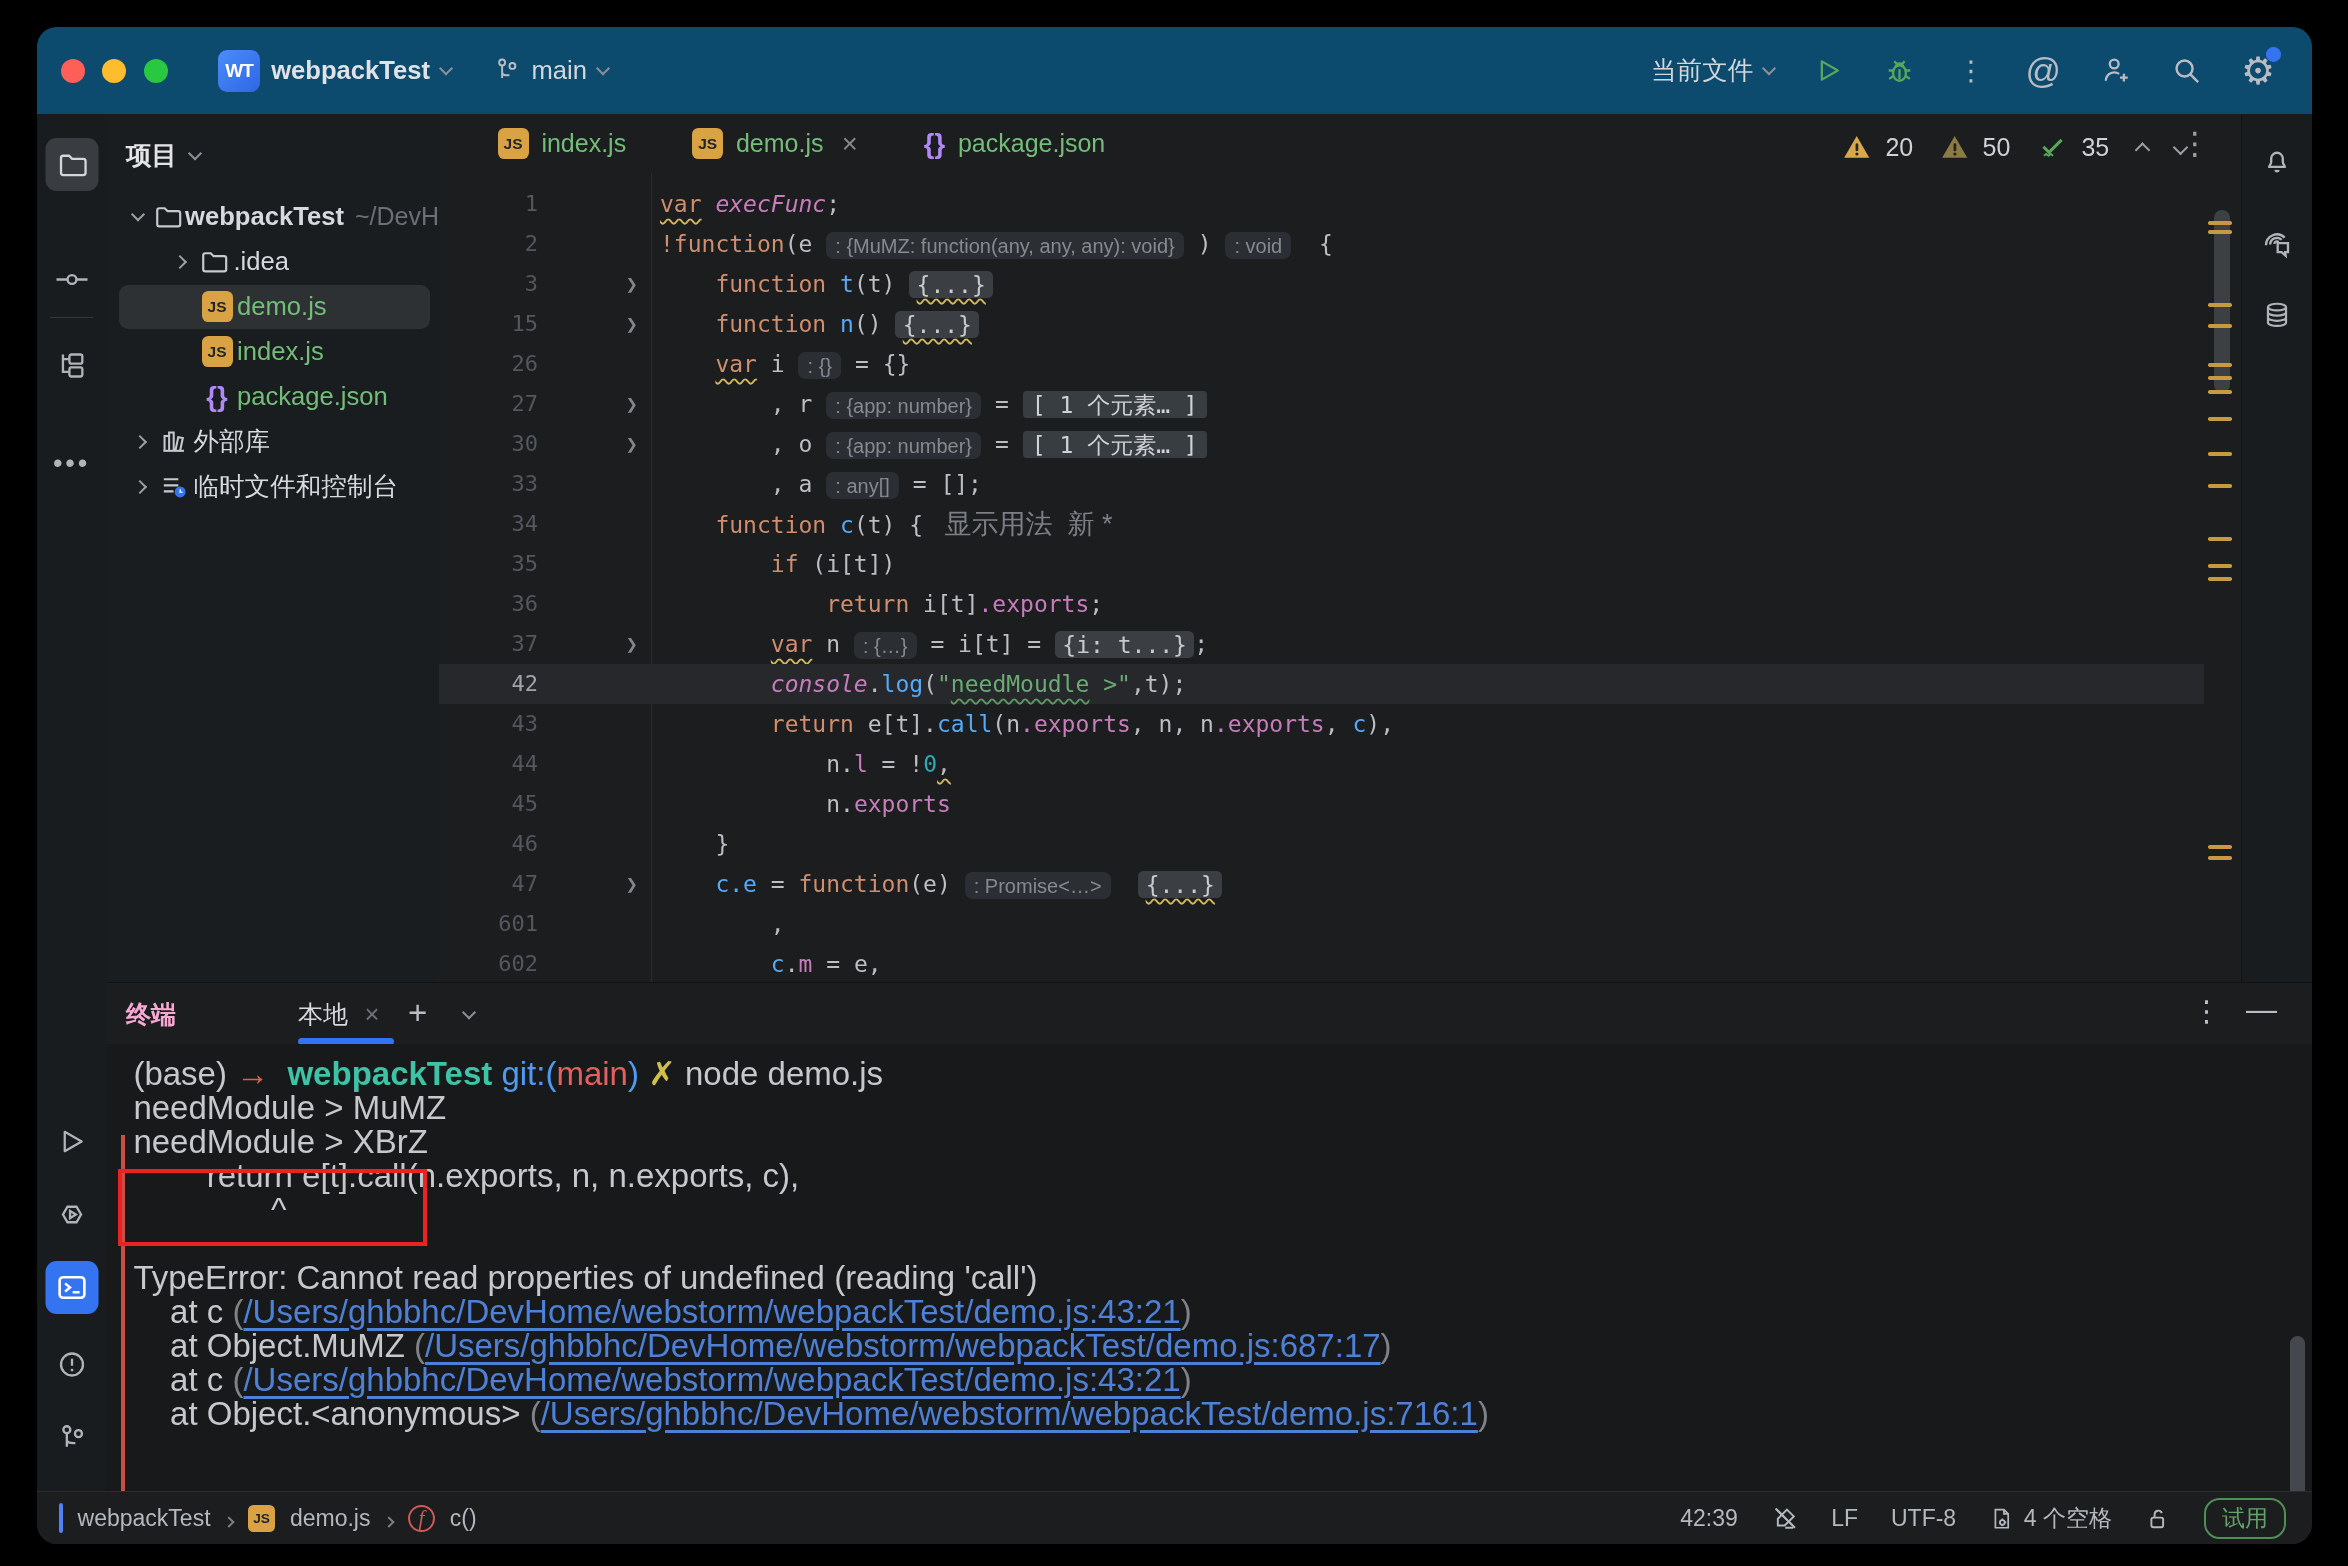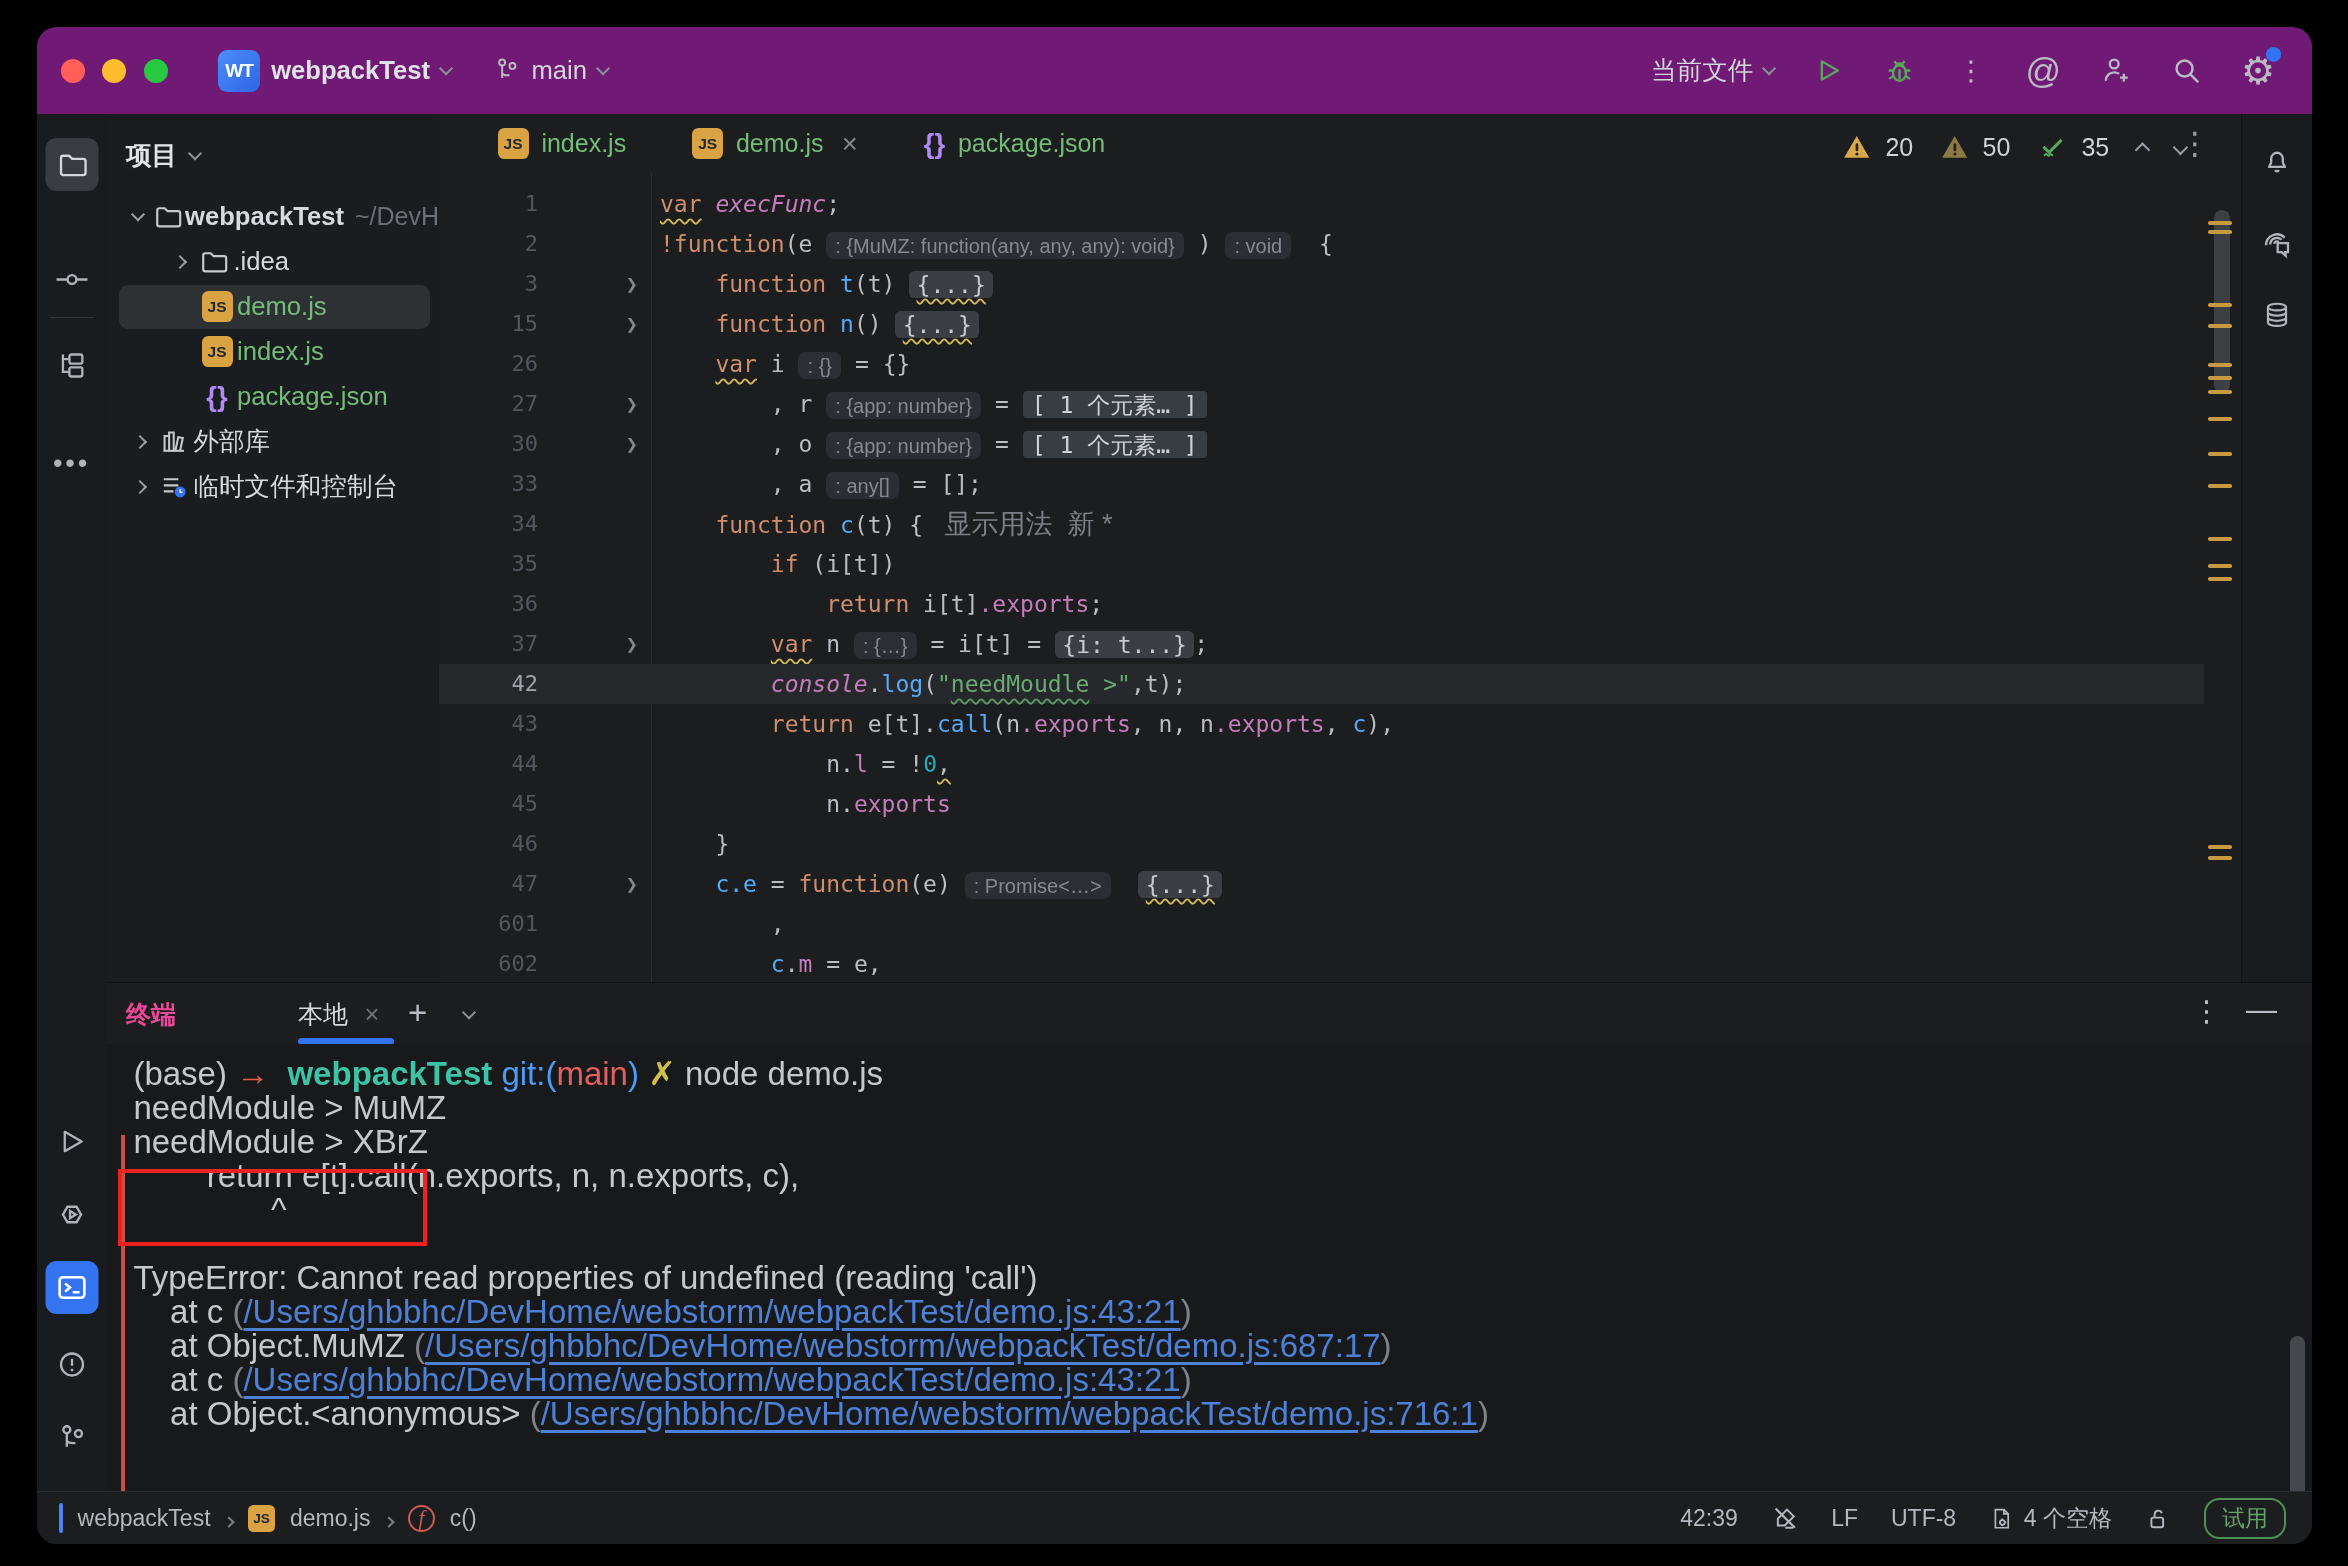--- a/index.html
+++ b/index.html
@@ -1,20 +1,20 @@
 <!DOCTYPE html>
 <html style="font-size:14.6px"><head>
 <meta charset="utf-8">
 <style>
   * { margin:0; padding:0; box-sizing:border-box; }
   html,body { width:2348px; height:1566px; background:#000; font-family:"Liberation Sans",sans-serif; }
   #window { position:absolute; left:37px; top:27.4px; width:2275px; height:1517px; background:#1b1d1f; border-radius:20px; overflow:hidden; }
 
   
-  .titlebar { position:absolute; left:0; top:0; right:0; height:87px; background:#701a75; display:flex; align-items:center; }
+  .titlebar { position:absolute; left:0; top:0; right:0; height:87px; background:#0c4a6e; display:flex; align-items:center; }
   .tl { width:24px; height:24px; border-radius:50%; margin-right:17.4px; }
   .tl-red{background:#ff5f57} .tl-yellow{background:#febc2e} .tl-green{background:#28c840}
   .traffic { display:flex; margin-left:24px; margin-right:33px; }
   .wt-logo { width:42px; height:42px; border-radius:9.1px; background:linear-gradient(135deg,#4b8df8,#2e66e5); color:#fff; font-weight:bold; font-size:19px; display:flex; align-items:center; justify-content:center; letter-spacing:-0.9px; }
   .tb-widget { display:flex; align-items:center; gap:11px; color:#dfe2e6; font-size:25.6px; font-weight:600; margin-right:42px; }
   .tb-widget.light { font-weight:400; color:#d3d6da; }
   .chev { display:inline-block; width:10px; height:10px; border-right:2.2px solid #8b8f96; border-bottom:2.2px solid #8b8f96; transform:rotate(45deg) translate(-1.8px,-1.8px); }
   .chev.right { transform:rotate(-45deg); }
   .tb-right { margin-left:auto; display:flex; align-items:center; gap:38px; padding-right:37px; }
   .tb-icon { color:#b9bcc2; font-size:29px; display:flex; align-items:center; justify-content:center; min-width:33px; }
@@ -69,21 +69,21 @@
   .warn-widget .cnum { margin-right:12.8px; }
   .wchev { width:11px; height:11px; border-right:2.4px solid #9a9ea5; border-bottom:2.4px solid #9a9ea5; display:inline-block; }
   .wchev.up{ transform:rotate(-135deg) translate(-1.8px,-1.8px); } .wchev.down{ transform:rotate(45deg); }
   .ed-scrollbar { position:absolute; right:0px; top:59px; bottom:0; width:37px; }
   .ed-thumb { position:absolute; left:10px; width:16.4px; top:37px; height:183px; border-radius:8.2px; background:#3c4043; }
   .mark { position:absolute; left:3.7px; width:24px; height:3.7px; border-radius:1.8px; background:#c79a41; }
 
   
   .terminal { position:absolute; left:69px; top:955px; right:0; height:509px; background:#1b1d1f; border-top:0.9px solid #101214; }
   .term-header { position:absolute; top:0; left:0; right:0; height:61px; }
-  .term-title { position:absolute; left:20px; top:14.6px; font-size:25px; font-weight:700; color:#ec4899; }
+  .term-title { position:absolute; left:20px; top:14.6px; font-size:25px; font-weight:700; color:#f9a8d4; }
   .term-tab { position:absolute; left:192px; top:14.6px; display:flex; gap:16.4px; align-items:center; font-size:25px; color:#d6d9dd; }
   .term-tab .close{ color:#6e7278; font-size:25.6px; }
   .term-underline { position:absolute; left:192px; top:55px; width:96px; height:6.4px; border-radius:3.7px; background:#3574f0; }
   .term-plus { position:absolute; left:302px; top:11px; color:#b9bcc2; font-size:33px; font-weight:300;}
   .term-chev { position:absolute; left:358px; top:24px; }
   .term-kebab { position:absolute; right:91px; top:11px; color:#b9bcc2; font-size:29px; }
   .term-min { position:absolute; right:35px; top:9.1px; color:#b9bcc2; font-size:31px; }
   .term-body { position:absolute; top:61px; left:0; right:0; bottom:0; background:#17191b; overflow:hidden; }
   .tl-line { position:relative; height:34px; line-height:34px; font-family:Liberation Sans, sans-serif; font-size:33px; white-space:pre; padding-left:27.4px; }
   .term-lines { padding-top:12.8px; }

